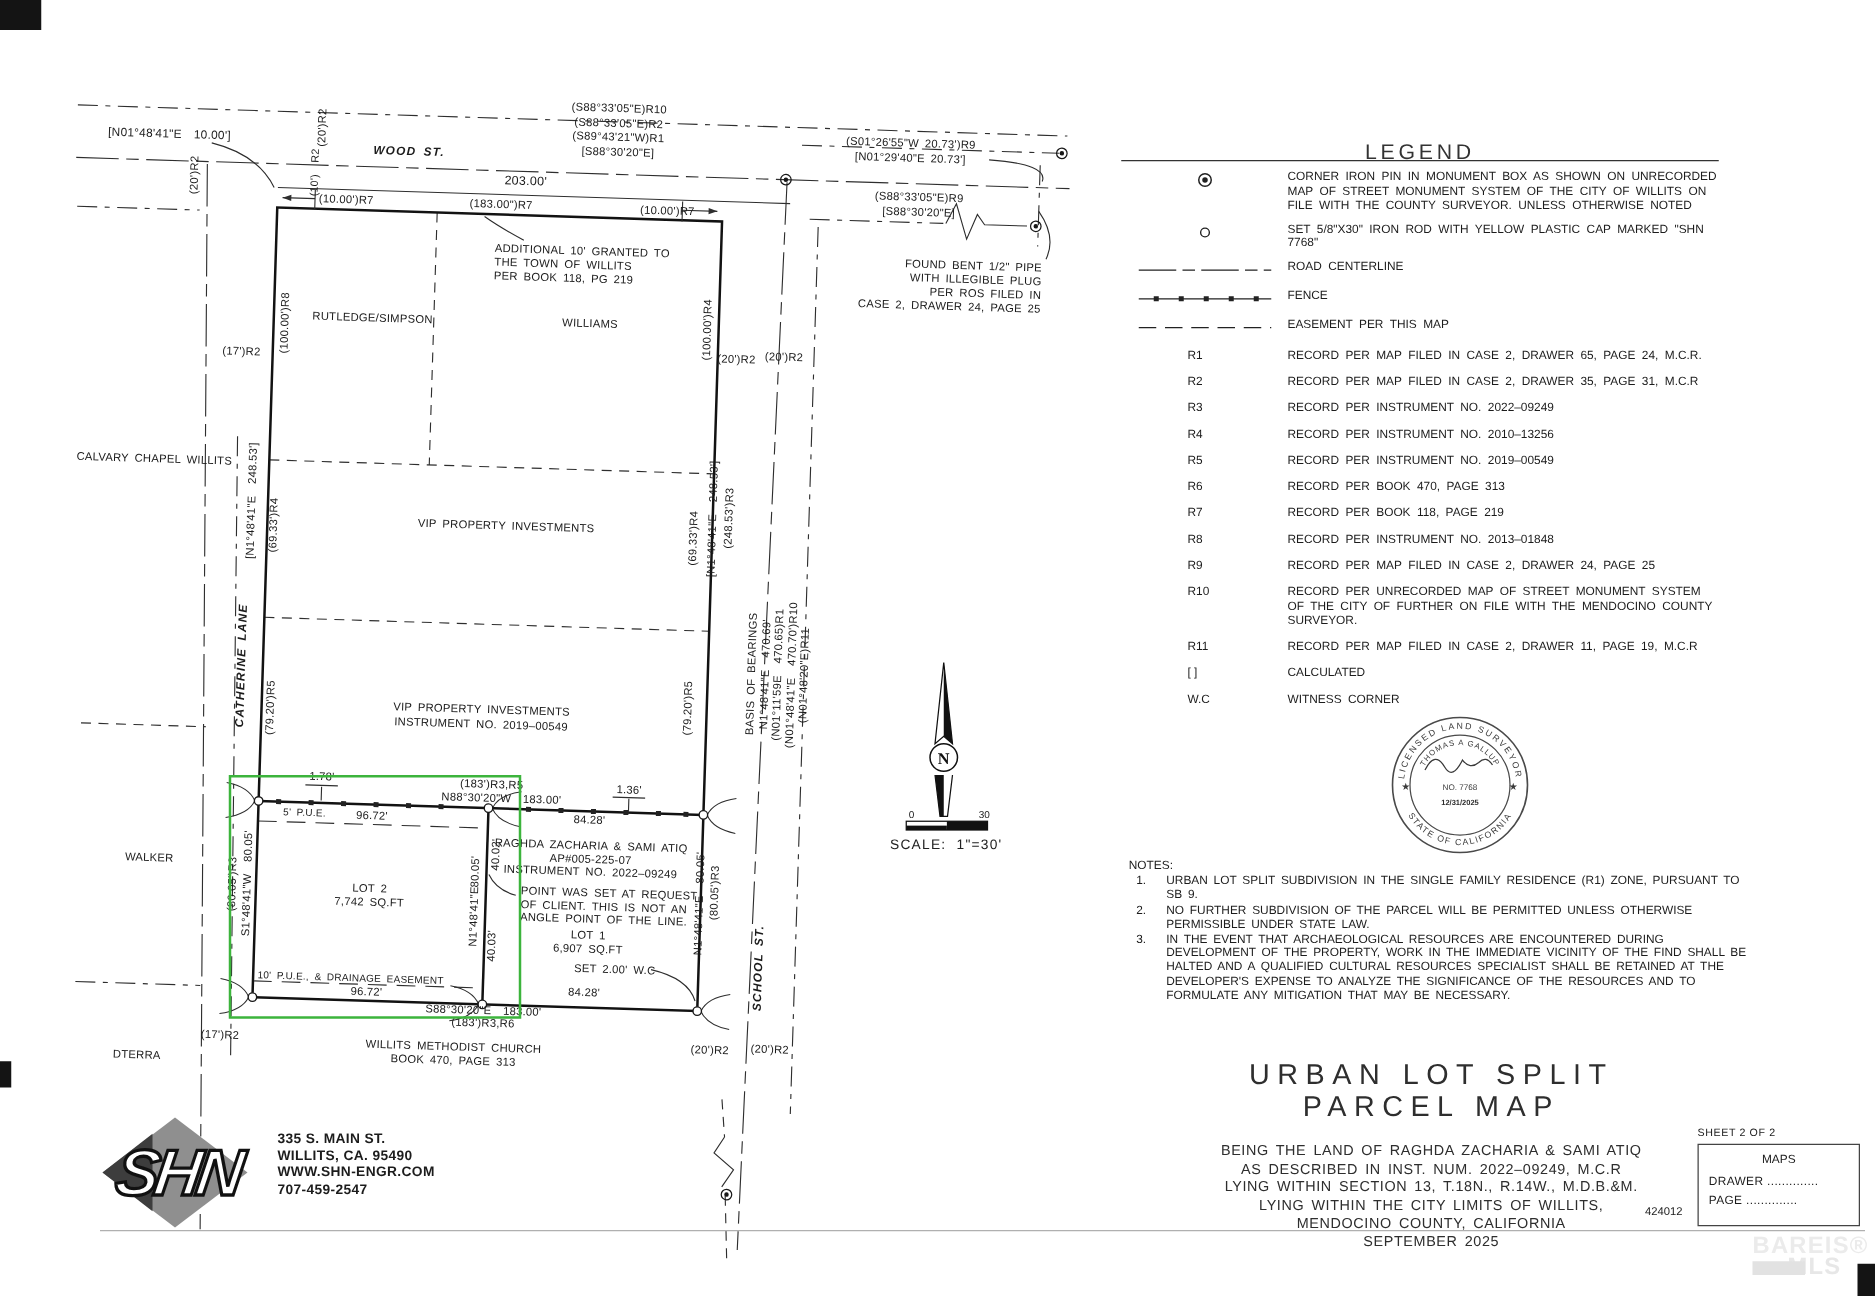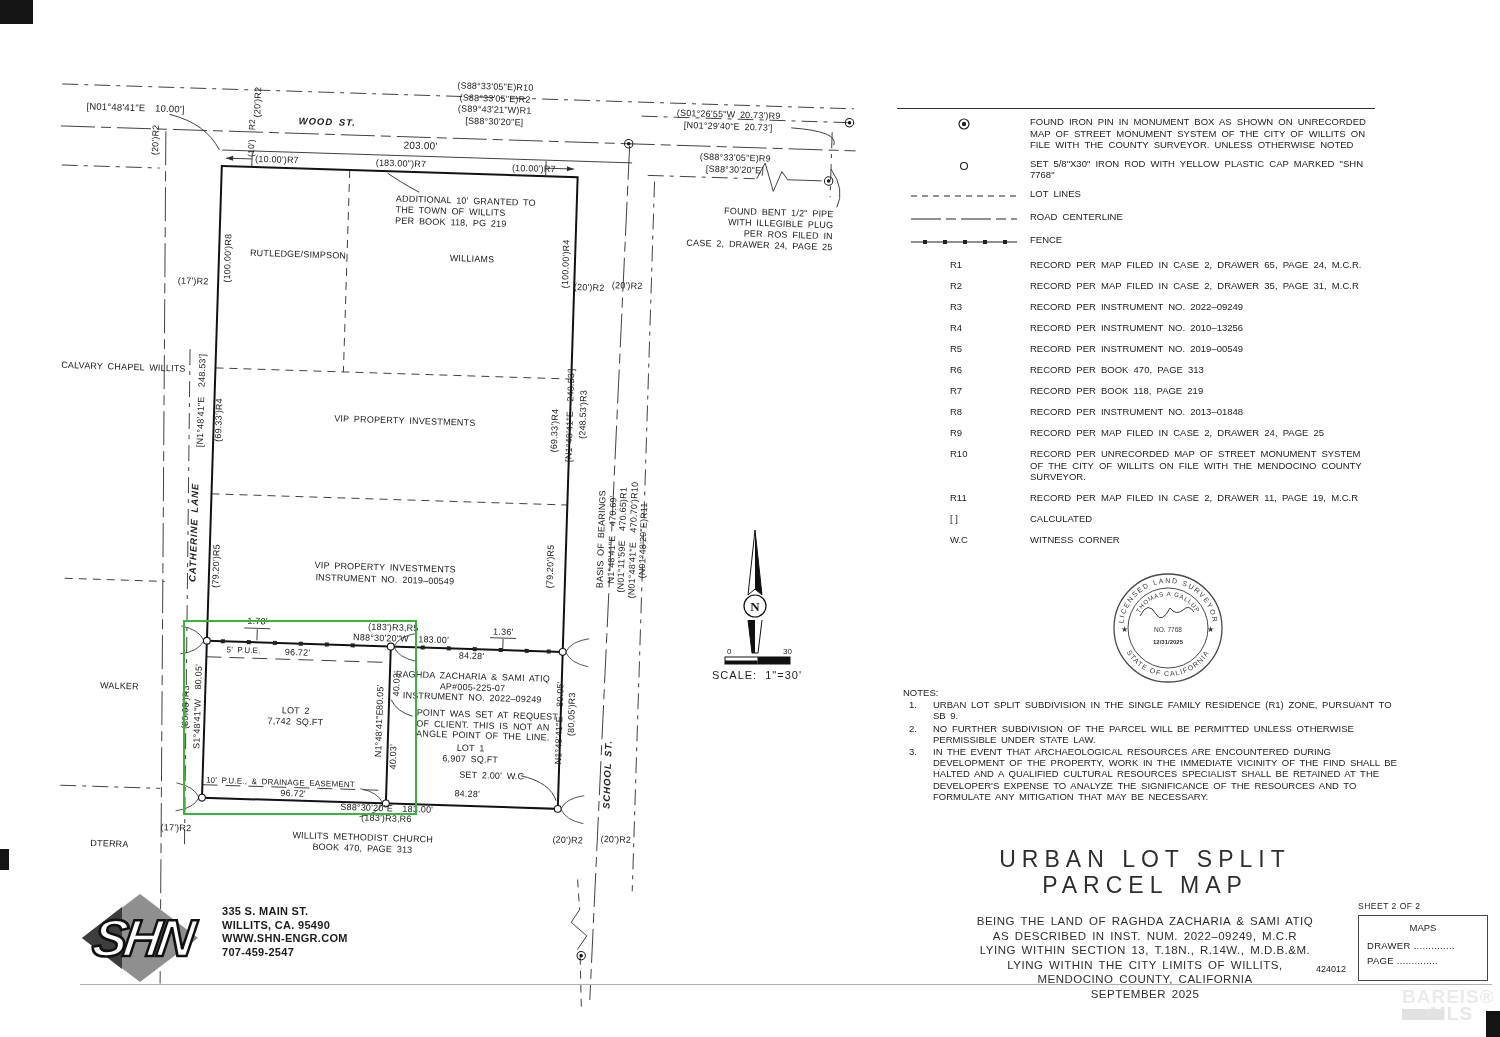--- a/index.html
+++ b/index.html
@@ -304,46 +304,39 @@
       <textPath href="#sealBot" startOffset="50%" text-anchor="middle">STATE OF CALIFORNIA</textPath>
     </text>
     <path d="M42,58 q8,-16 16,-2 q6,10 14,-6 q6,8 13,2 q6,-6 11,2" fill="none" stroke="#3a3a3a" stroke-width="1"></path>
     <text x="70" y="74" text-anchor="middle" font-size="6.5" fill="#3a3a3a">NO. 7768</text>
     <text x="70" y="86" text-anchor="middle" font-size="6" font-weight="bold" fill="#2c2c2c">12/31/2025</text>
     <text x="23" y="74" font-size="8" fill="#3a3a3a">★</text>
     <text x="109" y="74" font-size="8" fill="#3a3a3a">★</text>
   </svg>
 
   <div class="legend">
+    <div class="legend-title">LEGEND</div>
     <div class="legend-rule"></div>
     <div id="legend-items">
         <div class="lrow">
           <div class="lsym">
             <svg width="110" height="16">
               <circle cx="55" cy="8" r="5" fill="none" stroke="#222" stroke-width="1.2"></circle>
               <circle cx="55" cy="8" r="2.2" fill="#222"></circle>
             </svg>
           </div>
-          <div class="ltext">FOUND IRON PIN IN MONUMENT BOX AS SHOWN ON UNRECORDED MAP OF STREET MONUMENT SYSTEM OF THE CITY OF WILLITS ON FILE WITH THE COUNTY SURVEYOR. UNLESS OTHERWISE NOTED</div>
+          <div class="ltext">CORNER IRON PIN IN MONUMENT BOX AS SHOWN ON UNRECORDED MAP OF STREET MONUMENT SYSTEM OF THE CITY OF WILLITS ON FILE WITH THE COUNTY SURVEYOR. UNLESS OTHERWISE NOTED</div>
         </div>
         <div class="lrow">
           <div class="lsym">
             <svg width="110" height="16">
               <circle cx="55" cy="8" r="3.5" fill="none" stroke="#222" stroke-width="1.1"></circle>
             </svg>
           </div>
           <div class="ltext">SET 5/8"X30" IRON ROD WITH YELLOW PLASTIC CAP MARKED "SHN 7768"</div>
-        </div>
-        <div class="lrow">
-          <div class="lsym">
-            <svg width="110" height="16">
-              <line x1="2" y1="8" x2="108" y2="8" stroke="#222" stroke-width="1" stroke-dasharray="6 5"></line>
-            </svg>
-          </div>
-          <div class="ltext">LOT LINES</div>
         </div>
         <div class="lrow">
           <div class="lsym">
             <svg width="110" height="16">
               <line x1="2" y1="8" x2="108" y2="8" stroke="#222" stroke-width="1" stroke-dasharray="30 5 10 5"></line>
             </svg>
           </div>
           <div class="ltext">ROAD CENTERLINE</div>
         </div>
         <div class="lrow">
@@ -352,20 +345,28 @@
               <line x1="2" y1="8" x2="108" y2="8" stroke="#222" stroke-width="1"></line>
               <rect x="14" y="6" width="4" height="4" fill="#222"></rect>
               <rect x="34" y="6" width="4" height="4" fill="#222"></rect>
               <rect x="54" y="6" width="4" height="4" fill="#222"></rect>
               <rect x="74" y="6" width="4" height="4" fill="#222"></rect>
               <rect x="94" y="6" width="4" height="4" fill="#222"></rect>
             </svg>
           </div>
           <div class="ltext">FENCE</div>
         </div>
+        <div class="lrow">
+          <div class="lsym">
+            <svg width="110" height="16">
+              <line x1="2" y1="8" x2="108" y2="8" stroke="#222" stroke-width="1" stroke-dasharray="14 7"></line>
+            </svg>
+          </div>
+          <div class="ltext">EASEMENT PER THIS MAP</div>
+        </div>
       </div>
     <div id="legend-refs">
         <div class="rrow">
           <div class="rlab">R1</div>
           <div class="rtext">RECORD PER MAP FILED IN CASE 2, DRAWER 65, PAGE 24, M.C.R.</div>
         </div>
         <div class="rrow">
           <div class="rlab">R2</div>
           <div class="rtext">RECORD PER MAP FILED IN CASE 2, DRAWER 35, PAGE 31, M.C.R</div>
         </div>
@@ -392,21 +393,21 @@
         <div class="rrow">
           <div class="rlab">R8</div>
           <div class="rtext">RECORD PER INSTRUMENT NO. 2013–01848</div>
         </div>
         <div class="rrow">
           <div class="rlab">R9</div>
           <div class="rtext">RECORD PER MAP FILED IN CASE 2, DRAWER 24, PAGE 25</div>
         </div>
         <div class="rrow">
           <div class="rlab">R10</div>
-          <div class="rtext">RECORD PER UNRECORDED MAP OF STREET MONUMENT SYSTEM OF THE CITY OF WILLITS ON FILE WITH THE MENDOCINO COUNTY SURVEYOR.</div>
+          <div class="rtext">RECORD PER UNRECORDED MAP OF STREET MONUMENT SYSTEM OF THE CITY OF FURTHER ON FILE WITH THE MENDOCINO COUNTY SURVEYOR.</div>
         </div>
         <div class="rrow">
           <div class="rlab">R11</div>
           <div class="rtext">RECORD PER MAP FILED IN CASE 2, DRAWER 11, PAGE 19, M.C.R</div>
         </div>
         <div class="rrow">
           <div class="rlab">[ ]</div>
           <div class="rtext">CALCULATED</div>
         </div>
         <div class="rrow">

